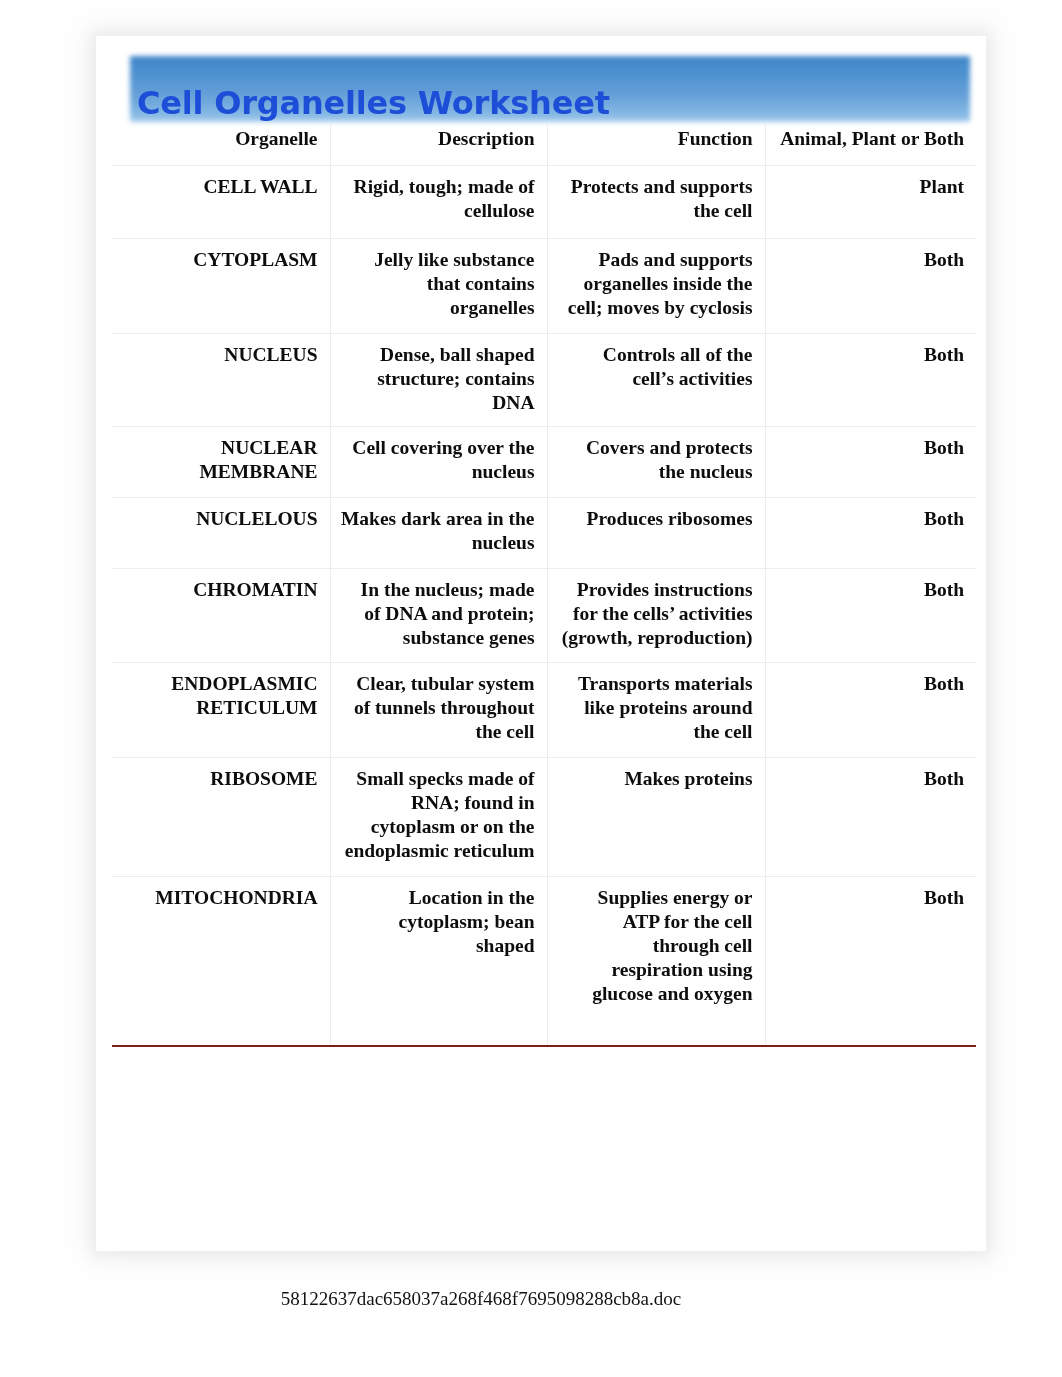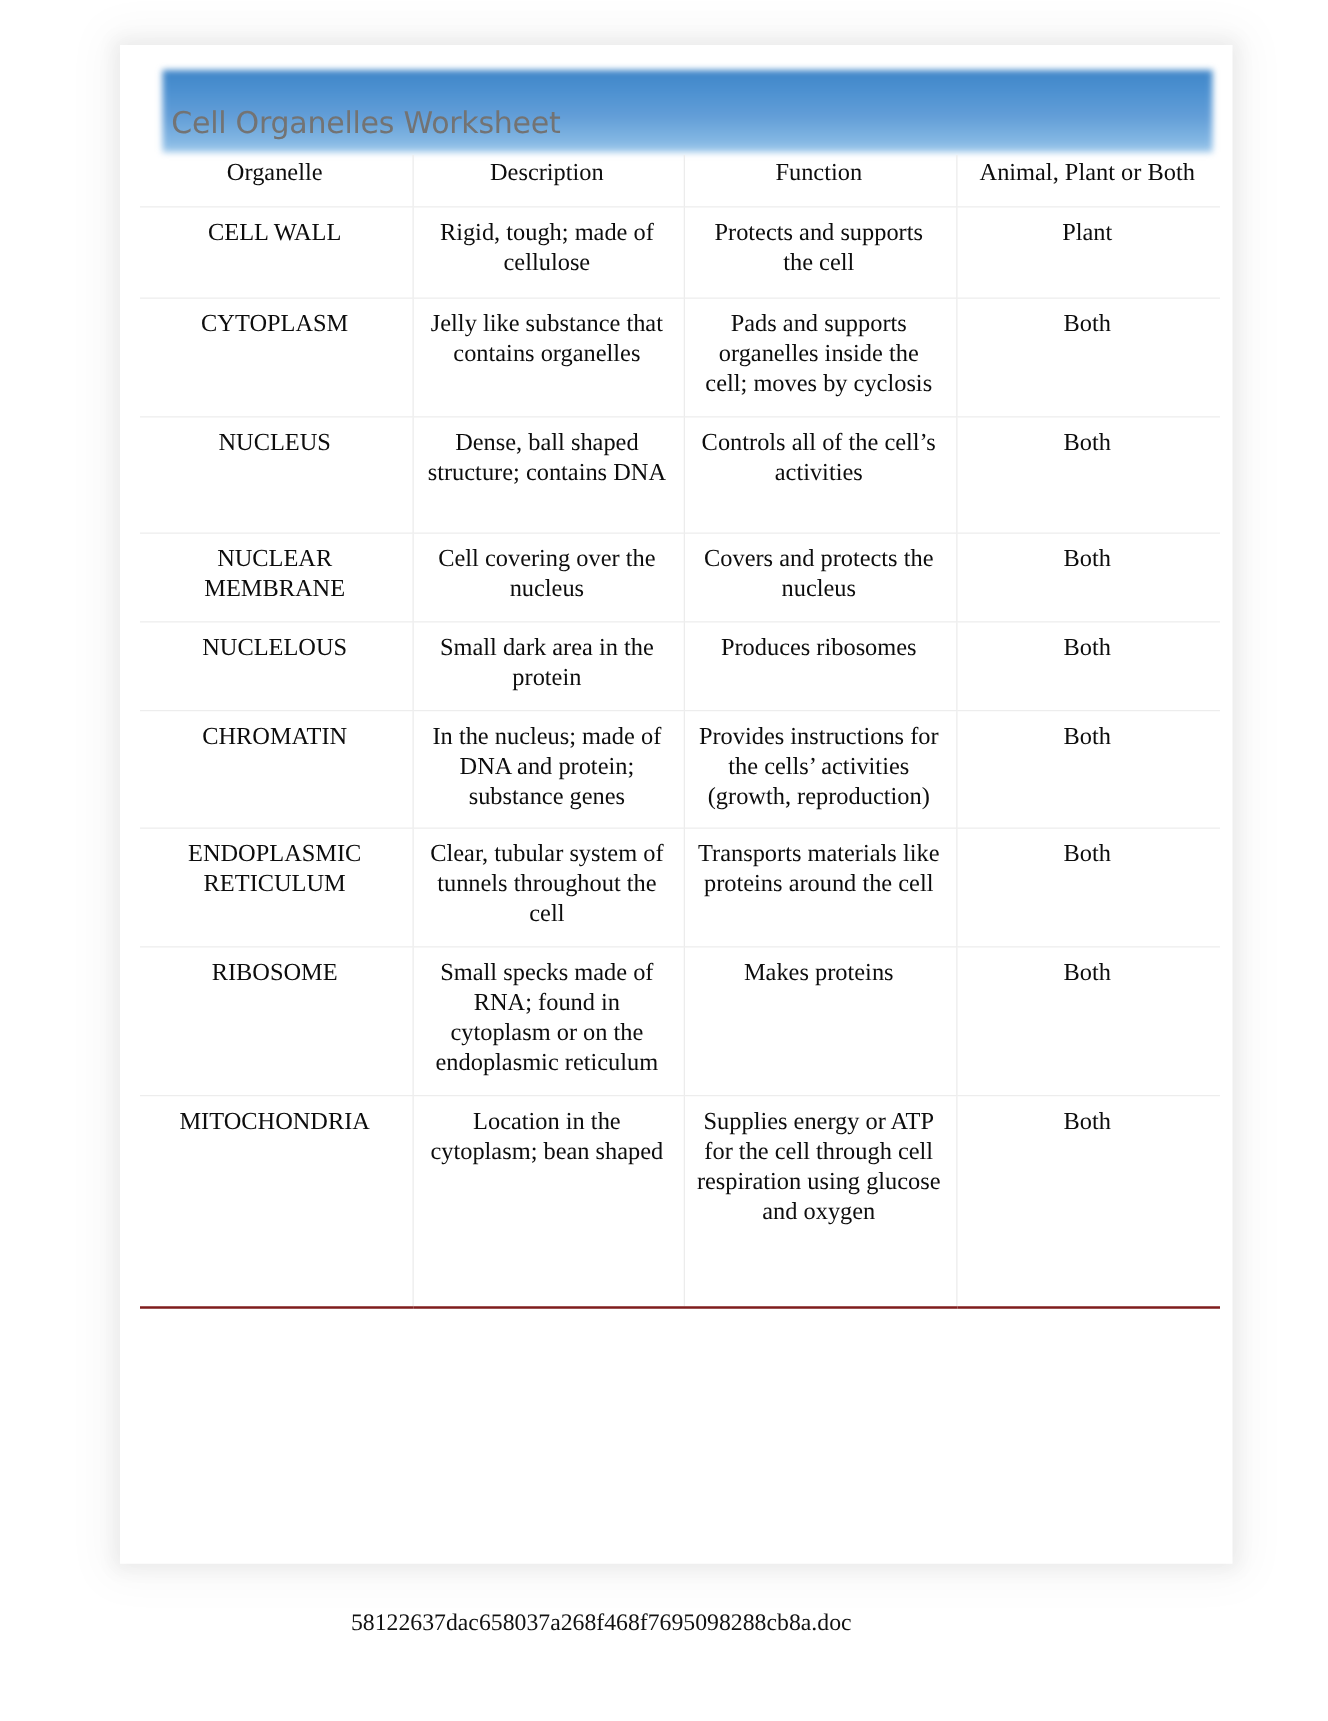--- a/index.html
+++ b/index.html
@@ -42,46 +42,46 @@
                 #85b8e4 88%,
                 #a7cdec 100%);
     filter: blur(2.4px);
   }
   #title-text {
     position: absolute;
     left: 137px;
     top: 84px;
     width: 700px;
     font-family: "DejaVu Sans", "Liberation Sans", sans-serif;
-    font-weight: normal;
-    font-size: 24px;
+    font-weight: bold;
+    font-size: 32px;
     letter-spacing: -0.2px;
-    color: #737373;
+    color: #1d4ed8;
     white-space: nowrap;
   }
 
   
   #organelle-table {
     position: absolute;
     left: 112px;
     top: 124px;
     width: 864px;
     border-collapse: collapse;
     table-layout: fixed;
   }
   #organelle-table col.c-organelle   { width: 218px; }
   #organelle-table col.c-description { width: 217px; }
   #organelle-table col.c-function    { width: 218px; }
   #organelle-table col.c-category    { width: 211px; }
 
   #organelle-table td,
   #organelle-table th {
     vertical-align: top;
-    text-align: center;
-    font-weight: normal;
+    text-align: right;
+    font-weight: bold;
     font-size: 19.5px;
     line-height: 24px;
     color: #0d0d0d;
     padding: 9px 12px 9px 10px;
     border-right: 1px solid #ececec;
     border-bottom: 1px solid #ededed;
     background: #ffffff;
   }
   #organelle-table td:last-child,
   #organelle-table th:last-child {
@@ -163,21 +163,21 @@
         <td>Both</td>
       </tr>
       <tr data-rowkey="nuclear-membrane">
         <td>NUCLEAR MEMBRANE</td>
         <td>Cell covering over the nucleus</td>
         <td>Covers and protects the nucleus</td>
         <td>Both</td>
       </tr>
       <tr data-rowkey="nucleolus">
         <td>NUCLELOUS</td>
-        <td>Small dark area in the protein</td>
+        <td>Makes dark area in the nucleus</td>
         <td>Produces ribosomes</td>
         <td>Both</td>
       </tr>
       <tr data-rowkey="chromatin">
         <td>CHROMATIN</td>
         <td>In the nucleus; made of DNA and protein; substance genes</td>
         <td>Provides instructions for the cells’ activities (growth, reproduction)</td>
         <td>Both</td>
       </tr>
       <tr data-rowkey="endoplasmic-reticulum">

